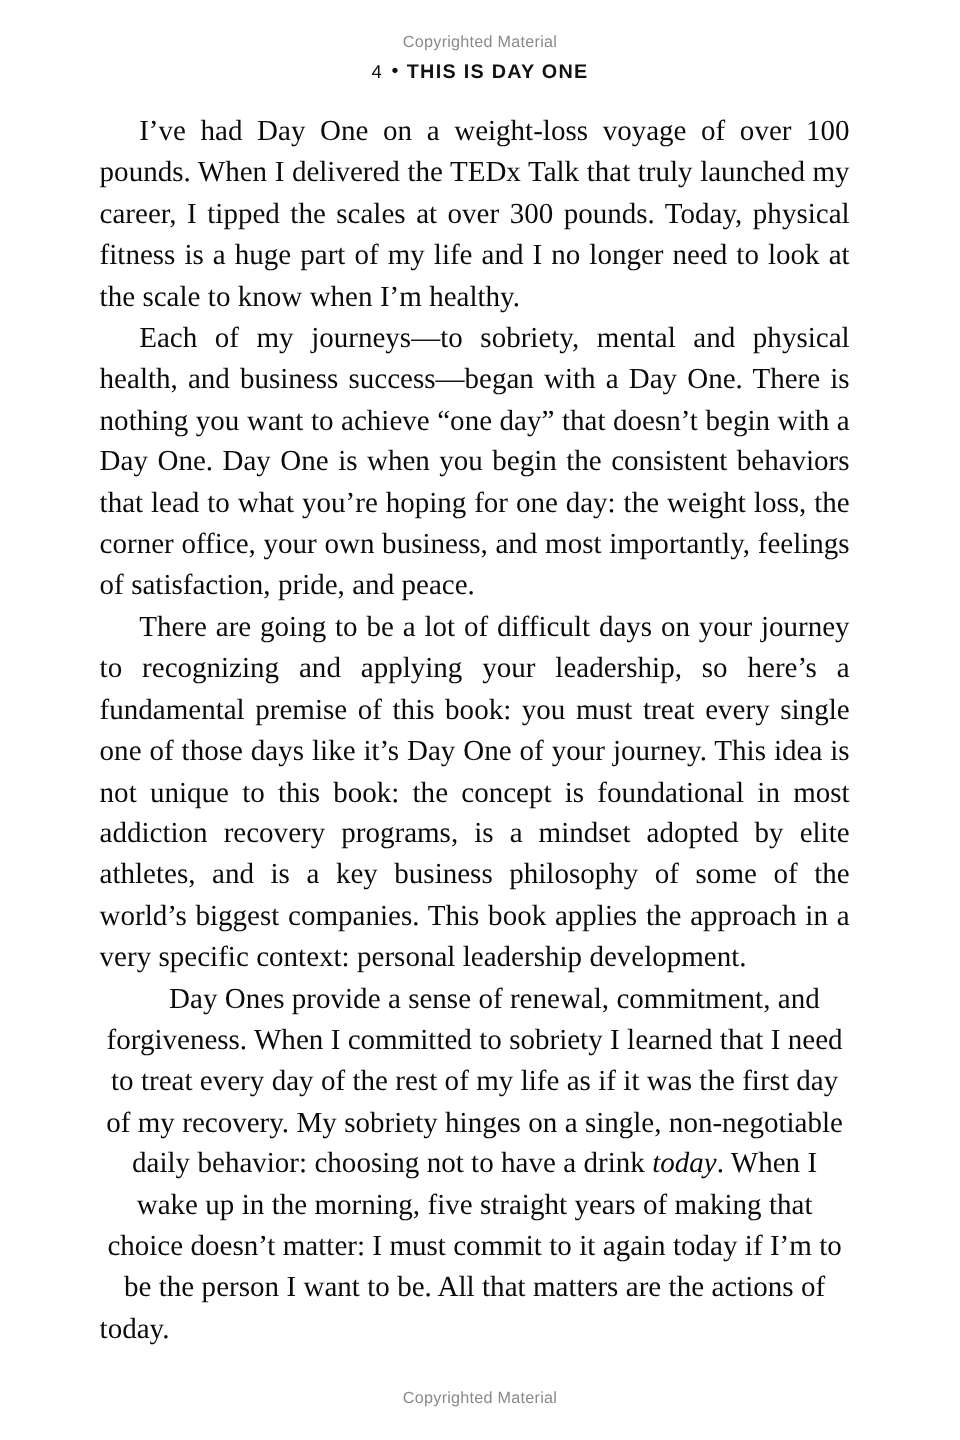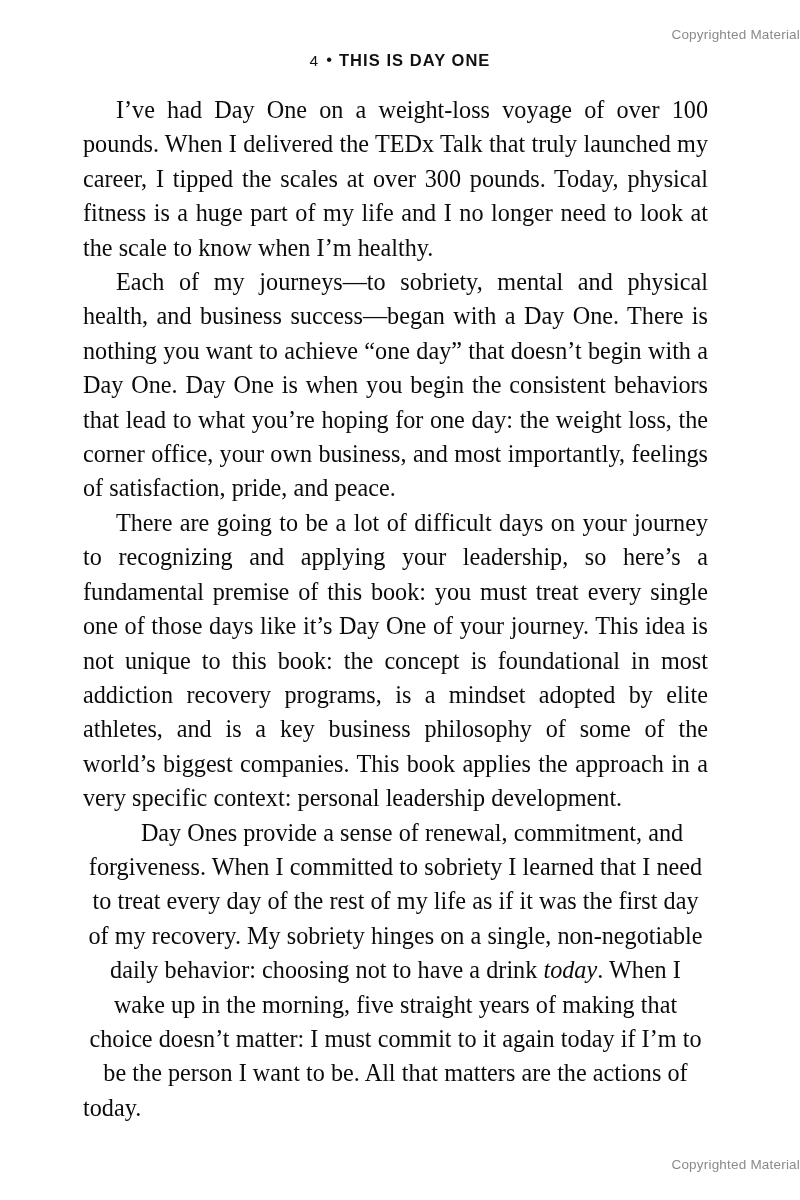--- a/index.html
+++ b/index.html
@@ -16,21 +16,21 @@
     background: #ffffff;
     overflow: hidden;
     box-sizing: border-box;
   }
 
   
   .watermark {
     position: absolute;
     left: 0;
     width: 800px;
-    text-align: right;
+    text-align: center;
     font-family: "Liberation Sans", sans-serif;
     font-size: 13.5px;
     letter-spacing: 0.2px;
     color: #8a8a8a;
     user-select: none;
   }
   .watermark-top    { top: 27px; }
   .watermark-bottom { top: 1157px; }
 
   

